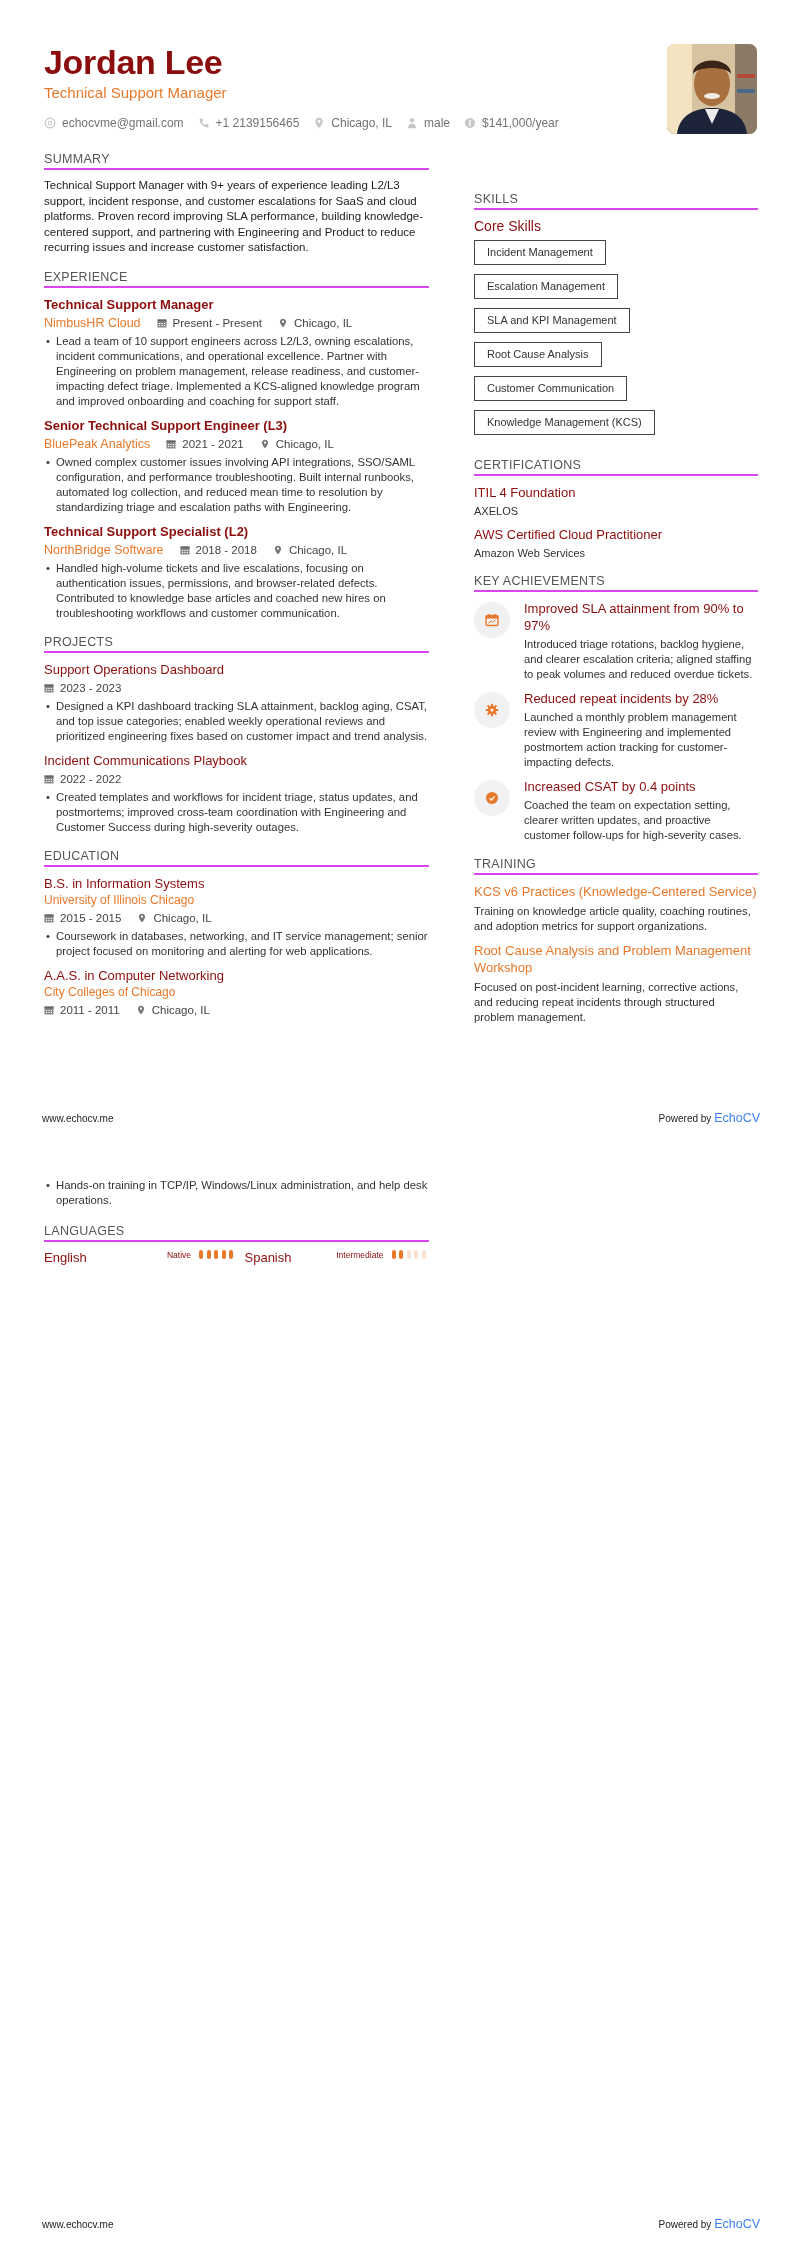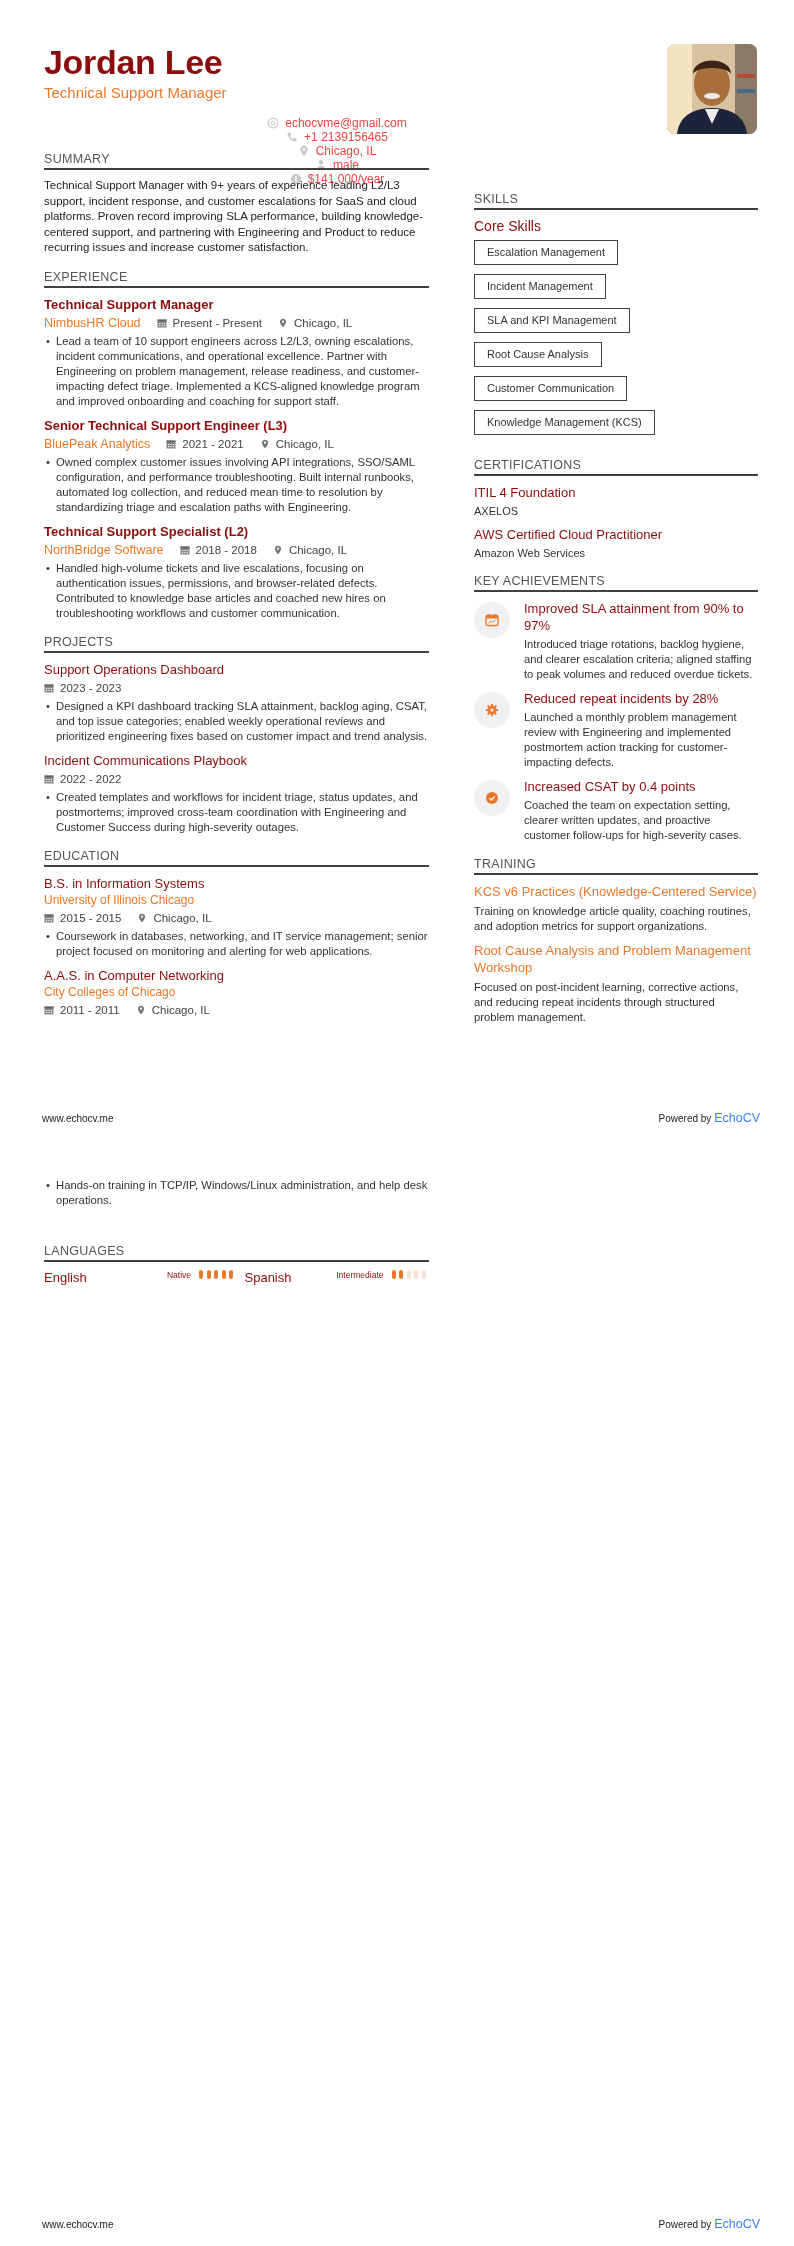--- a/index.html
+++ b/index.html
@@ -12,36 +12,36 @@
       overflow: hidden;
     }
     .page { position: absolute; left: 0; width: 794px; }
     .page1 { top: 0; height: 1123px; }
     .page2 { top: 1123px; height: 1123px; }
 
     
     .header { position: absolute; left: 44px; top: 44px; width: 600px; }
     .name { font-size: 34px; font-weight: bold; color: #8b0d0d; line-height: 36px; letter-spacing: -0.3px; }
     .title { font-size: 15px; color: #e8782a; margin-top: 4px; line-height: 18px; }
-    .contacts { display: flex; align-items: center; margin-top: 14px; font-size: 12px; color: #ef4444; flex-direction: column; }
+    .contacts { display: flex; align-items: center; margin-top: 14px; font-size: 12px; color: #737373; }
     .contact { display: flex; align-items: center; margin-right: 14px; }
     .contact .ci { width: 12px; height: 12px; margin-right: 6px; display: inline-block; }
     .photo {
       position: absolute; left: 667px; top: 44px; width: 90px; height: 90px;
       border-radius: 8px; overflow: hidden;
       background: linear-gradient(160deg, #f3d9a8 0%, #c59a6b 35%, #7a4a2c 60%, #1f2437 100%);
     }
 
     
     .col-left { position: absolute; left: 44px; top: 152px; width: 385px; }
     .col-right { position: absolute; left: 474px; top: 152px; width: 284px; margin-top: 40px; }
 
     .section-title {
       font-size: 12.5px; color: #555; letter-spacing: 0.3px; text-transform: uppercase;
-      border-bottom: 2px solid #404040; padding-bottom: 2px; margin-bottom: 8px;
+      border-bottom: 2px solid #d946ef; padding-bottom: 2px; margin-bottom: 8px;
     }
     .section { margin-bottom: 14px; }
 
     .summary-text { font-size: 11.5px; line-height: 15.5px; color: #222; }
 
     .item-title { font-size: 13px; font-weight: bold; color: #8b0d0d; line-height: 17px; }
     .item-title.light { font-weight: normal; }
     .item-sub { display: flex; align-items: flex-start; font-size: 11.5px; margin-top: 2px; line-height: 16px; }
     .company { color: #e8782a; font-size: 12.5px; margin-right: 16px; }
     .meta { display: flex; align-items: center; color: #444; margin-right: 16px; font-size: 11.5px; }
@@ -372,22 +372,22 @@
         </div>
       </div>
     </div>
   </div>
 
   <div class="col-right">
 
     <div class="section">
       <div class="section-title">SKILLS</div>
       <div class="skills-sub">Core Skills</div>
+      <div class="skill-row"><span class="skill-chip">Incident Management</span></div>
       <div class="skill-row"><span class="skill-chip">Escalation Management</span></div>
-      <div class="skill-row"><span class="skill-chip">Incident Management</span></div>
       <div class="skill-row"><span class="skill-chip">SLA and KPI Management</span></div>
       <div class="skill-row"><span class="skill-chip">Root Cause Analysis</span></div>
       <div class="skill-row"><span class="skill-chip">Customer Communication</span></div>
       <div class="skill-row"><span class="skill-chip">Knowledge Management (KCS)</span></div>
     </div>
 
     <div class="section">
       <div class="section-title">CERTIFICATIONS</div>
       <div class="cert-name">ITIL 4 Foundation</div>
       <div class="cert-issuer">AXELOS</div>
@@ -465,21 +465,21 @@
     <span><span>Powered by</span> <span class="brand">EchoCV</span></span>
   </div>
 </div>
 
 <div class="page page2">
   <div class="p2-content">
     <ul class="bullets">
       <li>Hands-on training in TCP/IP, Windows/Linux administration, and help desk operations.</li>
     </ul>
 
-    <div class="section" style="margin-top: 36px;">
+    <div class="section" style="margin-top: 16px;">
       <div class="section-title">LANGUAGES</div>
       <div class="langs">
         <div class="lang">
           <span class="lang-name">English</span>
           <span class="lang-level">Native</span>
           <span class="dots">
             <span class="dot"></span>
             <span class="dot"></span>
             <span class="dot"></span>
             <span class="dot"></span>

